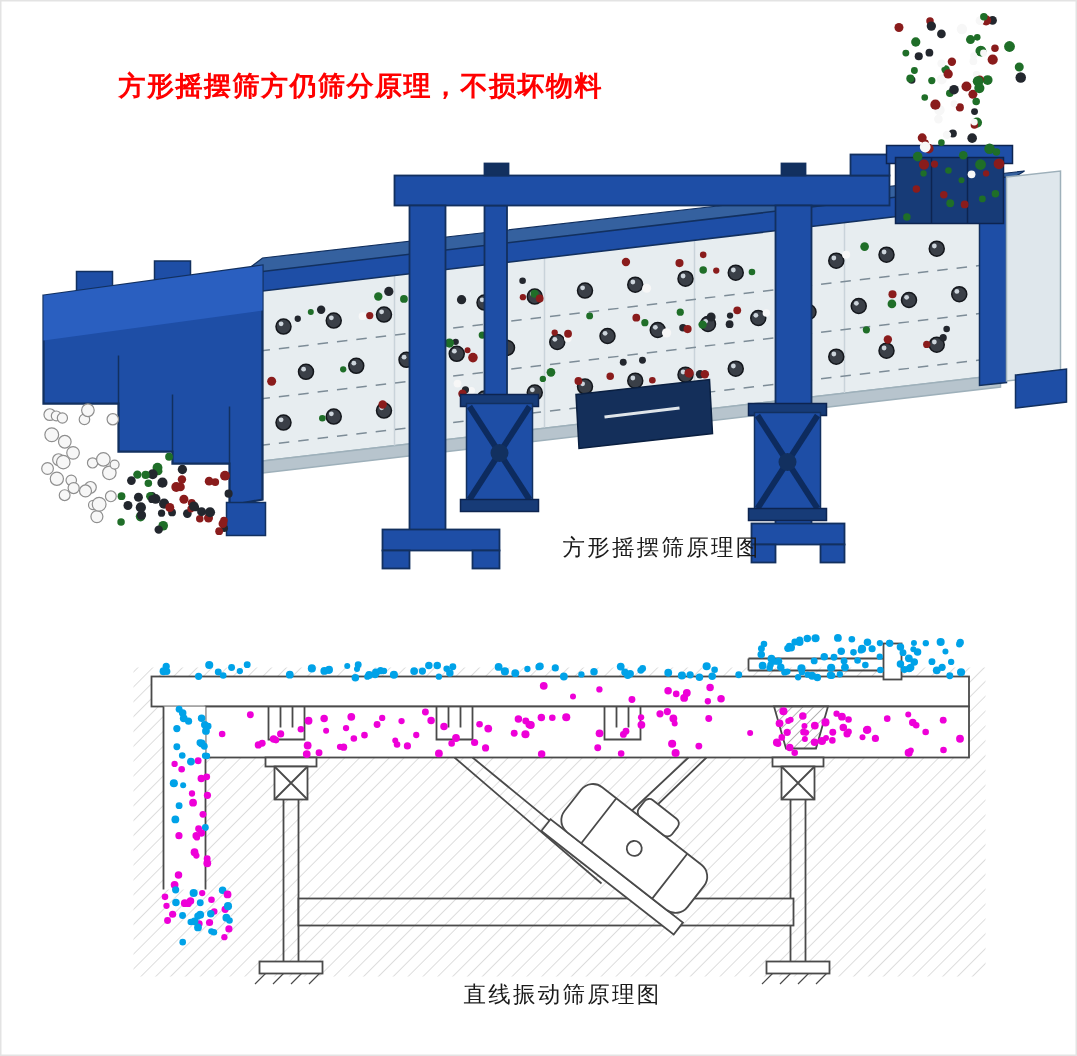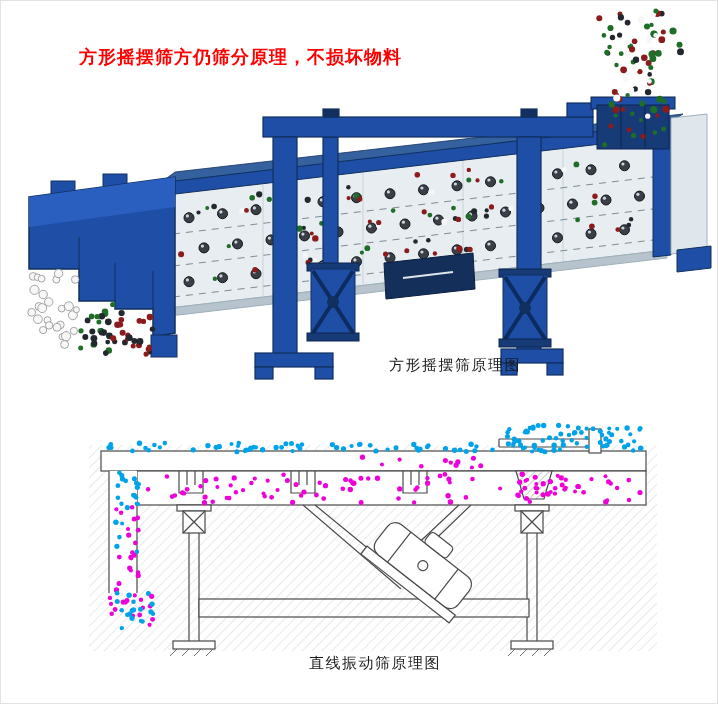--- a/index.html
+++ b/index.html
@@ -11,21 +11,21 @@
   }
   svg.art{position:absolute;left:0;top:0;display:block;}
   .title{
     position:absolute;left:78px;top:44px;font-size:18px;font-weight:bold;
     color:#ff0000;letter-spacing:1px;white-space:nowrap;
   }
   .caption{
     position:absolute;font-size:15px;color:#1a1a1a;letter-spacing:1.5px;
     width:220px;text-align:center;white-space:nowrap;
   }
-  .caption.swing{left:344px;top:355px;}
+  .caption.swing{left:330px;top:355px;}
   .caption.linear{left:264px;top:653px;}
 </style>
 </head>
 <body>
 
 <div class="stage">
 
   <svg class="art" width="718" height="704" viewBox="0 0 718 704">
     <defs>
       <pattern id="hatchLight" width="7" height="7" patternUnits="userSpaceOnUse" patternTransform="rotate(45)">

